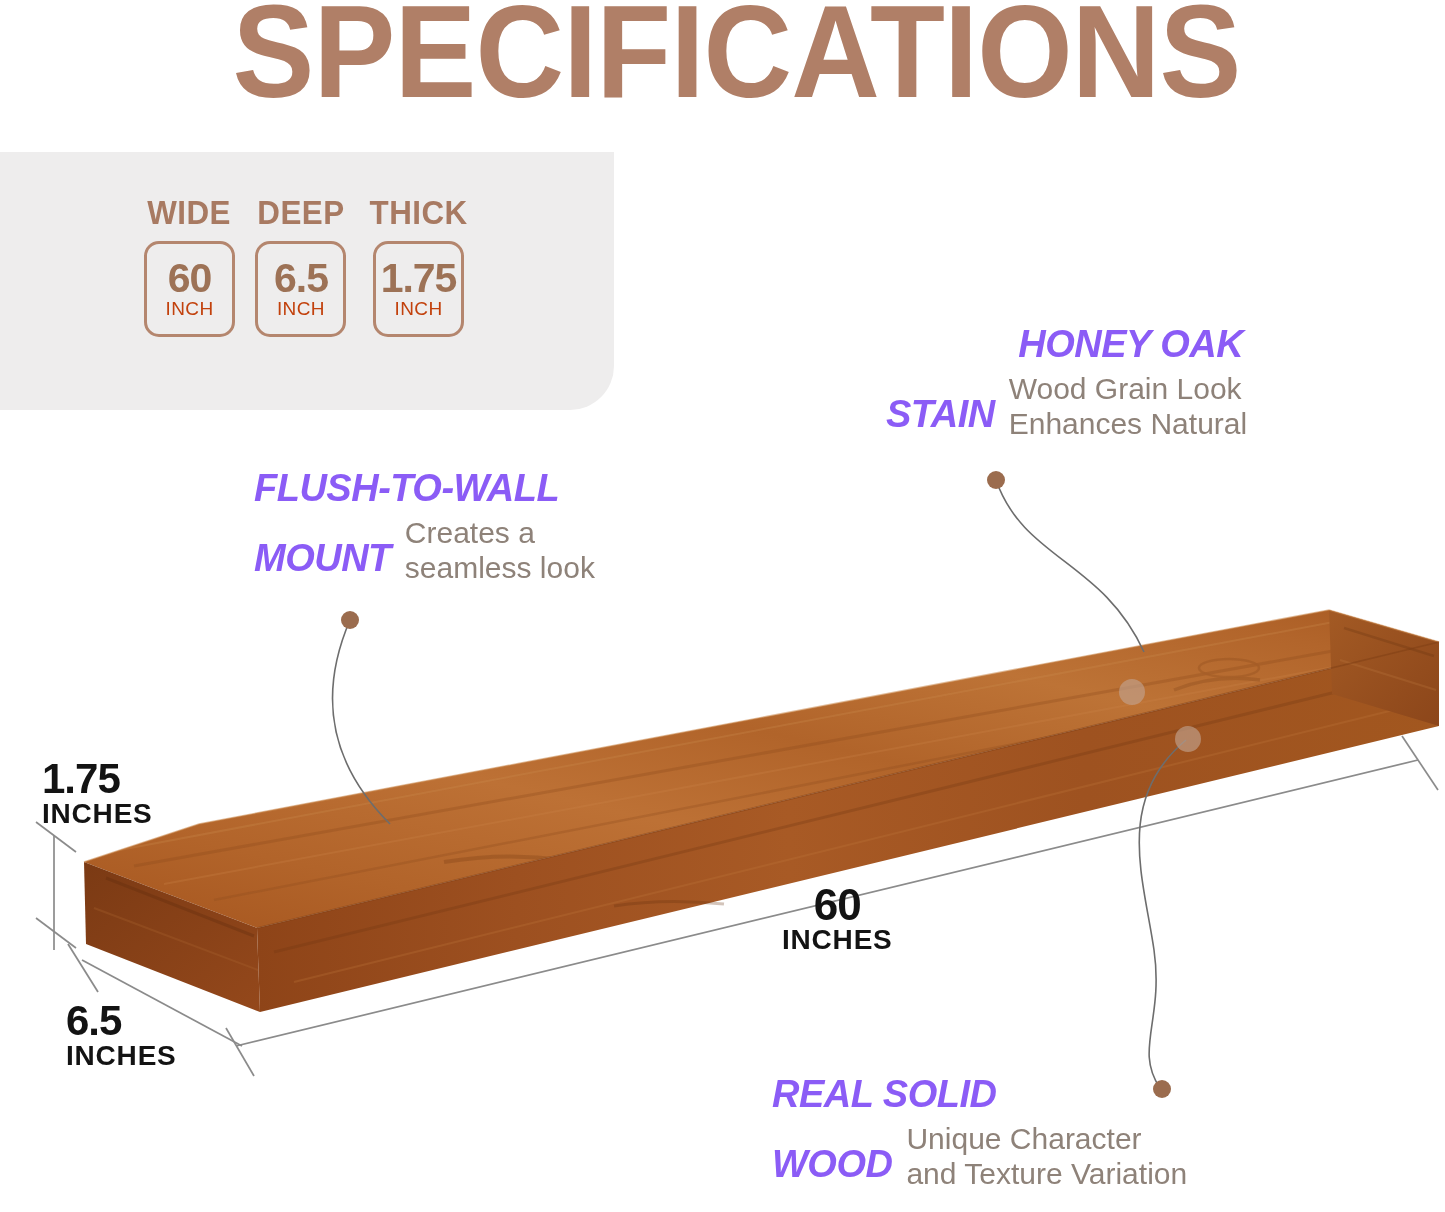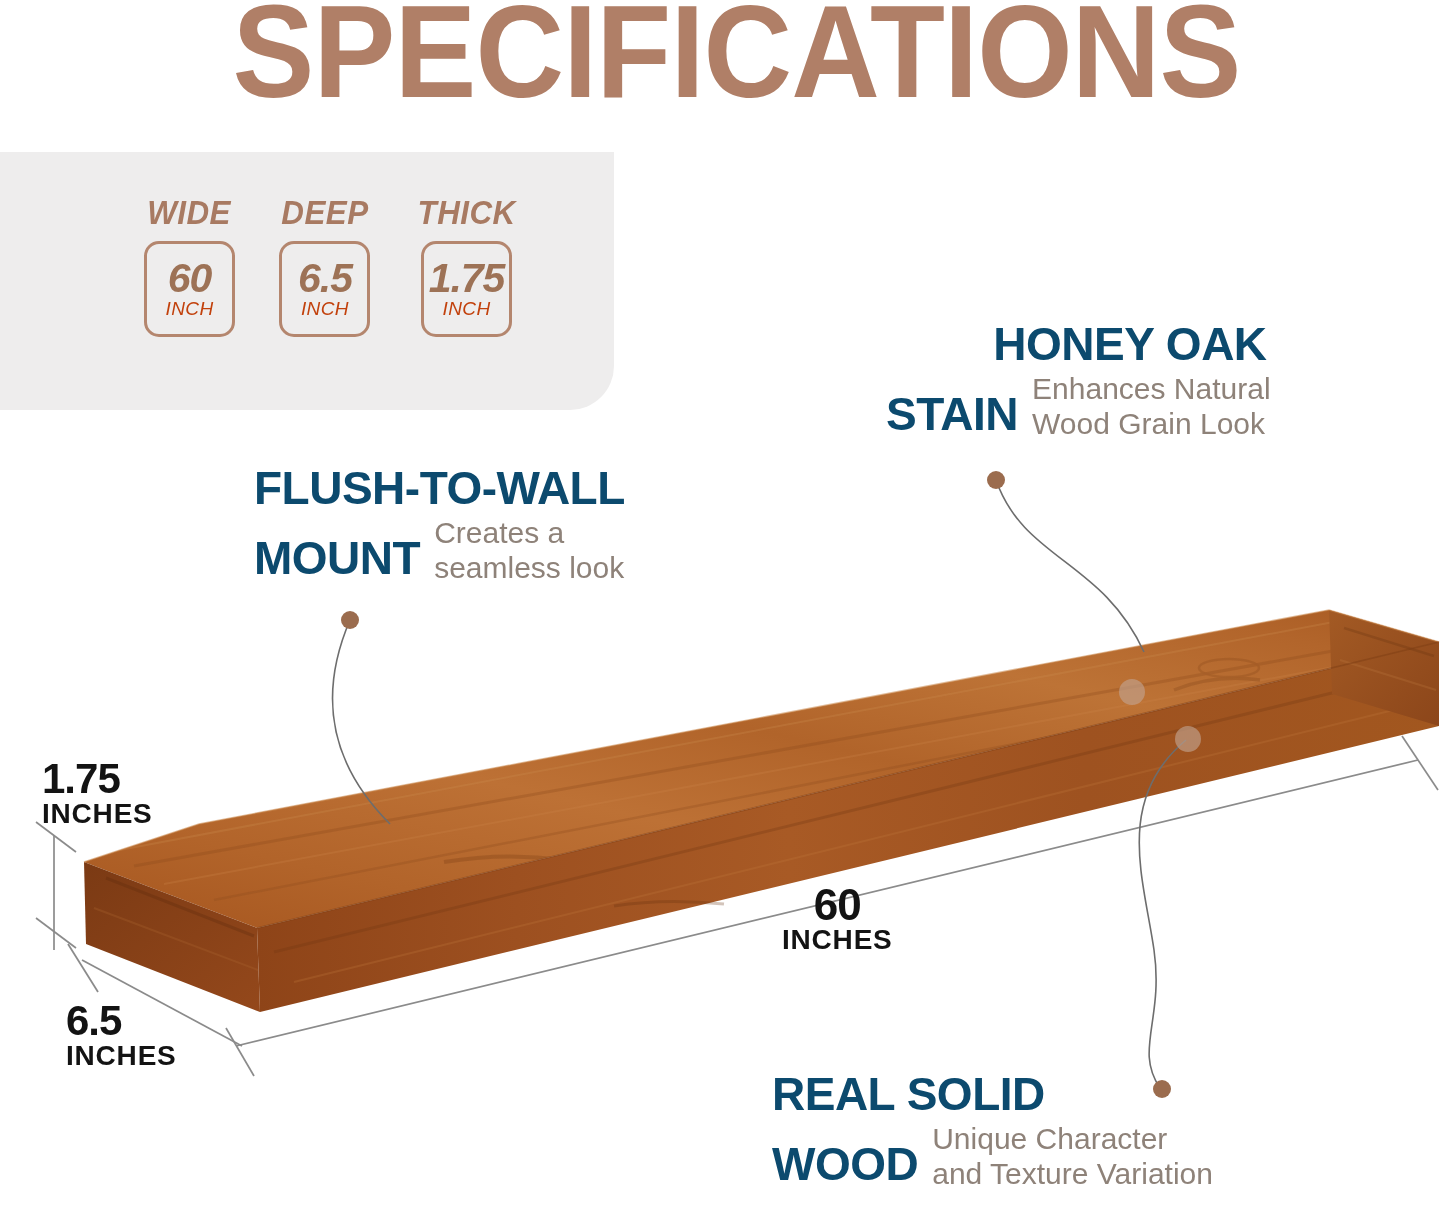--- a/index.html
+++ b/index.html
@@ -29,21 +29,21 @@
 
   
   #spec-panel{
     position:absolute; left:-30px; top:152px;
     width:630px; height:258px;
     background:#eeeded;
     border-radius:0 0 44px 0;
   }
   #spec-cards{
     position:absolute; left:130px; top:196px;
-    display:flex; align-items:flex-end; gap:44px;font-style:italic;
+    display:flex; align-items:flex-end; gap:20px;
   }
   .spec-card{display:flex;flex-direction:column;align-items:center;}
   .spec-card .cap{
     font-size:33px;font-weight:700;color:#a87a62;
     letter-spacing:0.5px;line-height:33px;margin-bottom:12px;
     transform:scaleX(0.95);
   }
   .spec-box{
     width:91px;height:96px;
     border:3.5px solid #b4866e;
@@ -57,23 +57,24 @@
     line-height:38px;letter-spacing:-1px;
   }
   .spec-box .unit{
     font-size:19px;color:#c2410c;font-weight:400;
     line-height:20px;letter-spacing:0.4px;margin-top:2px;
   }
 
   
   .callout{position:absolute;}
   .callout .head{
-    font-size:46px;font-weight:700;color:#0c4a6e;
+    font-size:38px;font-weight:700;color:#8b5cf6;
     line-height:45px;letter-spacing:-0.5px;
     white-space:nowrap;
+    font-style:italic;
   }
   .callout .desc{
     font-size:30px;font-weight:300;color:#8e8279;
     line-height:35px;white-space:nowrap;
   }
   .callout .row{display:flex;align-items:flex-end;gap:14px;}
   .callout .row .desc{position:relative;top:4px;}
 
   #callout-honey-oak{left:872px;top:322px;text-align:left;}
   #callout-honey-oak .head{text-align:right;}
@@ -229,22 +230,22 @@
       <circle cx="1118" cy="692" r="13" fill="#c2a18d" opacity="0.65"></circle>
       <circle cx="1174" cy="739" r="13" fill="#c2a18d" opacity="0.65"></circle>
     </g>
   </svg>
 
   <div class="callout" id="callout-honey-oak">
     <div class="head line1">HONEY OAK</div>
     <div class="row">
       <div class="head">STAIN</div>
       <div>
+        <div class="desc">Wood Grain Look</div>
         <div class="desc">Enhances Natural</div>
-        <div class="desc">Wood Grain Look</div>
       </div>
     </div>
   </div>
 
   <div class="callout" id="callout-real-wood">
     <div class="head">REAL SOLID</div>
     <div class="row">
       <div class="head">WOOD</div>
       <div>
         <div class="desc">Unique Character</div>

